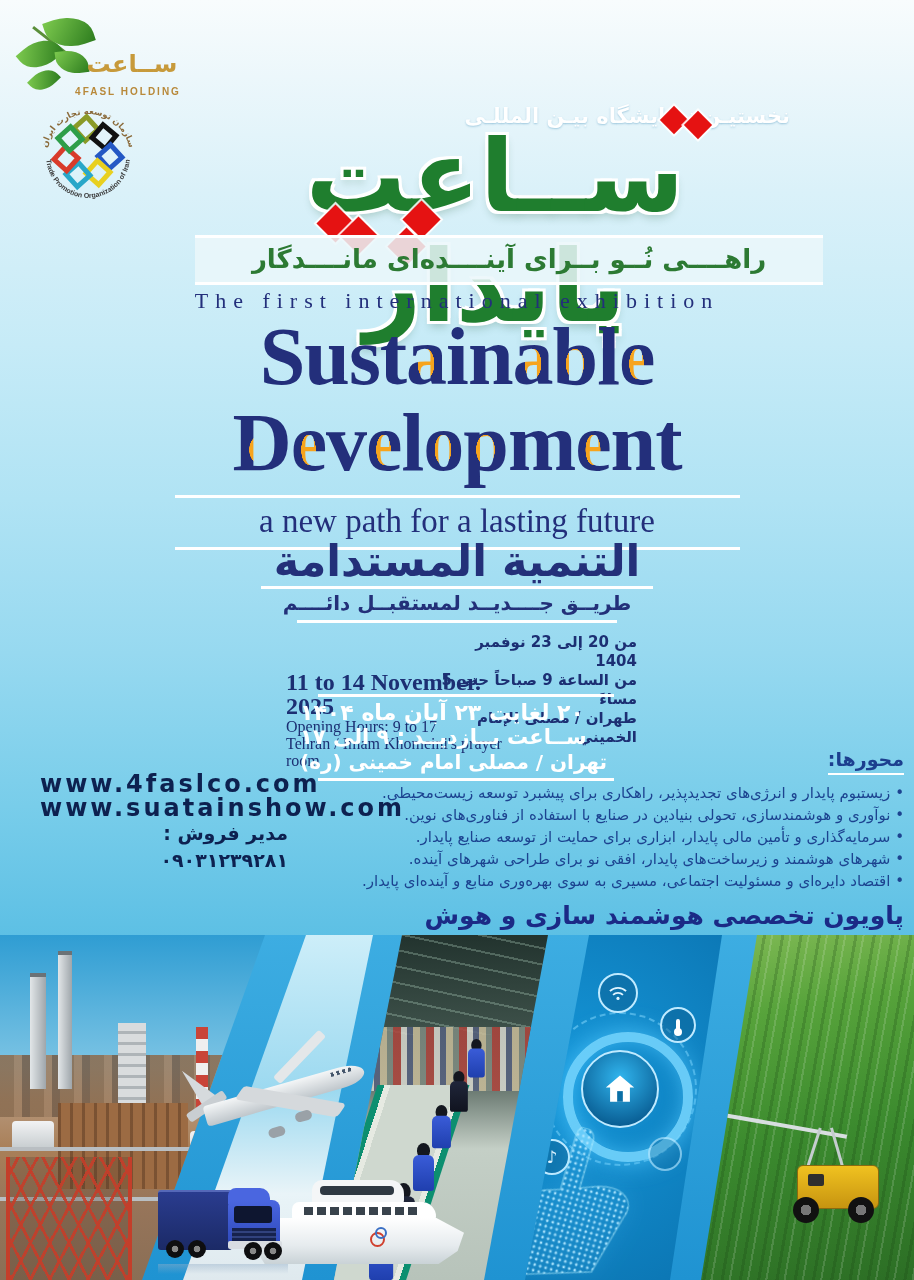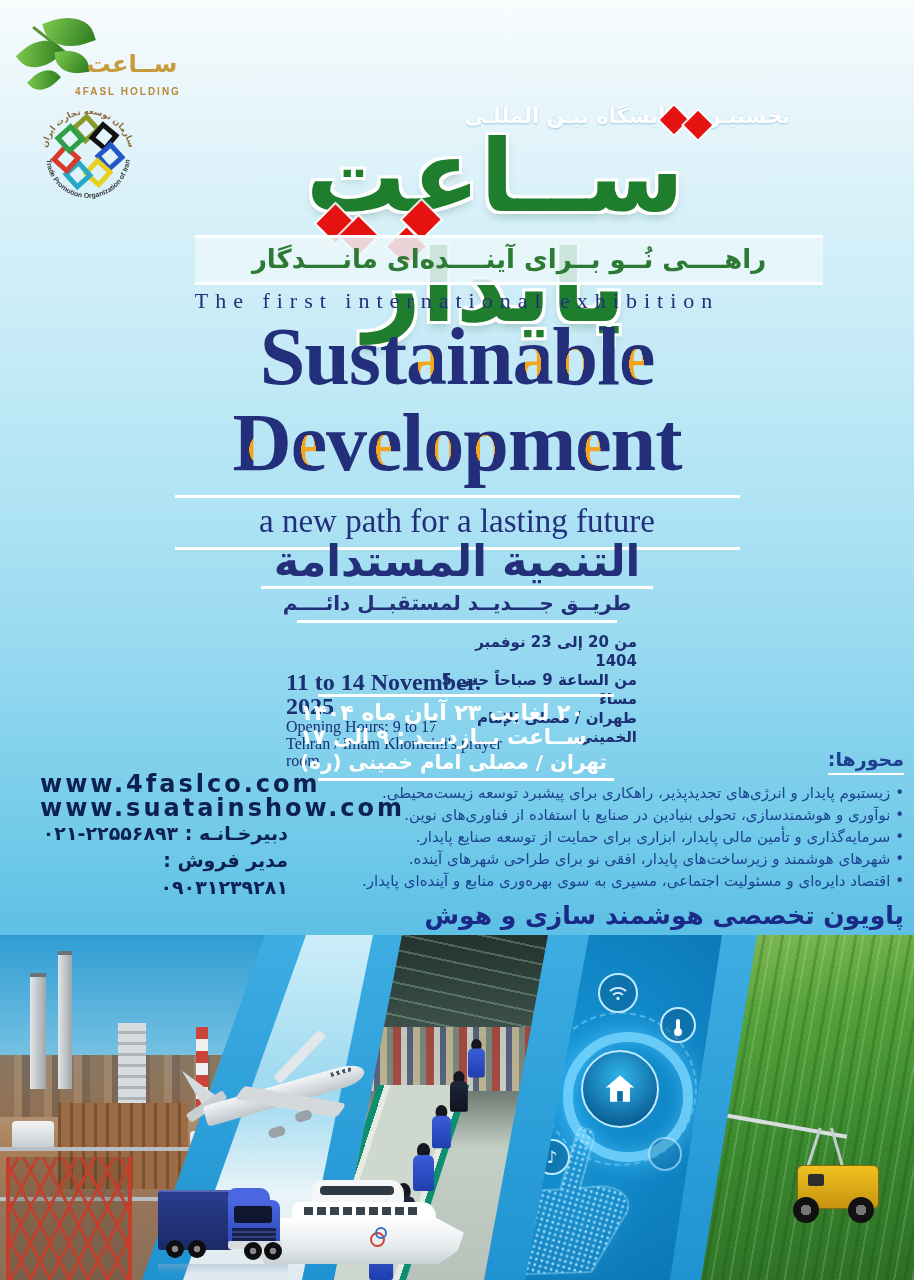--- a/index.html
+++ b/index.html
@@ -242,24 +242,20 @@
     <div class="f1">۲۰ لغایت ۲۳ آبان ماه ۱۴۰۴</div>
     <div class="f2">ســاعت بــازدیــد : ۹ الی ۱۷</div>
     <div class="f3">تهران / مصلی امام خمینی (ره)</div>
   </div>
 
   <div class="abs wrule rule-mid2"></div>
 
   <div class="abs contact">
     <div class="site">www.4faslco.com</div>
     <div class="site">www.suatainshow.com</div>
-    <div class="fa-line" dir="rtl">
-      <span>دبیرخـانـه :</span>
-      <span dir="ltr">۰۲۱-۲۲۵۵۶۸۹۳</span>
-    </div>
     <div class="fa-line" dir="rtl">
       <span>مدیر فروش :</span>
       <span dir="ltr">۰۹۰۳۱۲۳۹۲۸۱</span>
     </div>
   </div>
 
   <div class="abs topics" dir="rtl">
     <span class="topics-heading">محورها:</span>
     <ul>
       <li>زیستبوم پایدار و انرژی‌های تجدیدپذیر، راهکاری برای پیشبرد توسعه زیست‌محیطی.</li>

